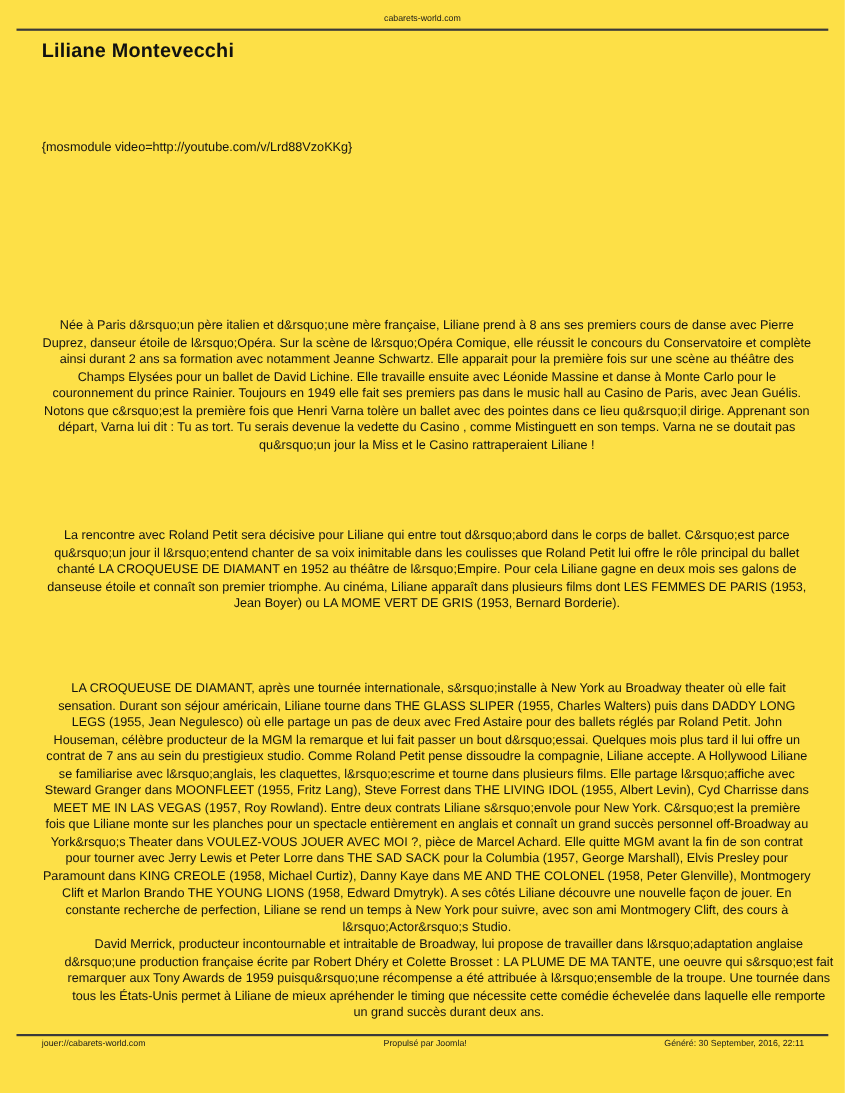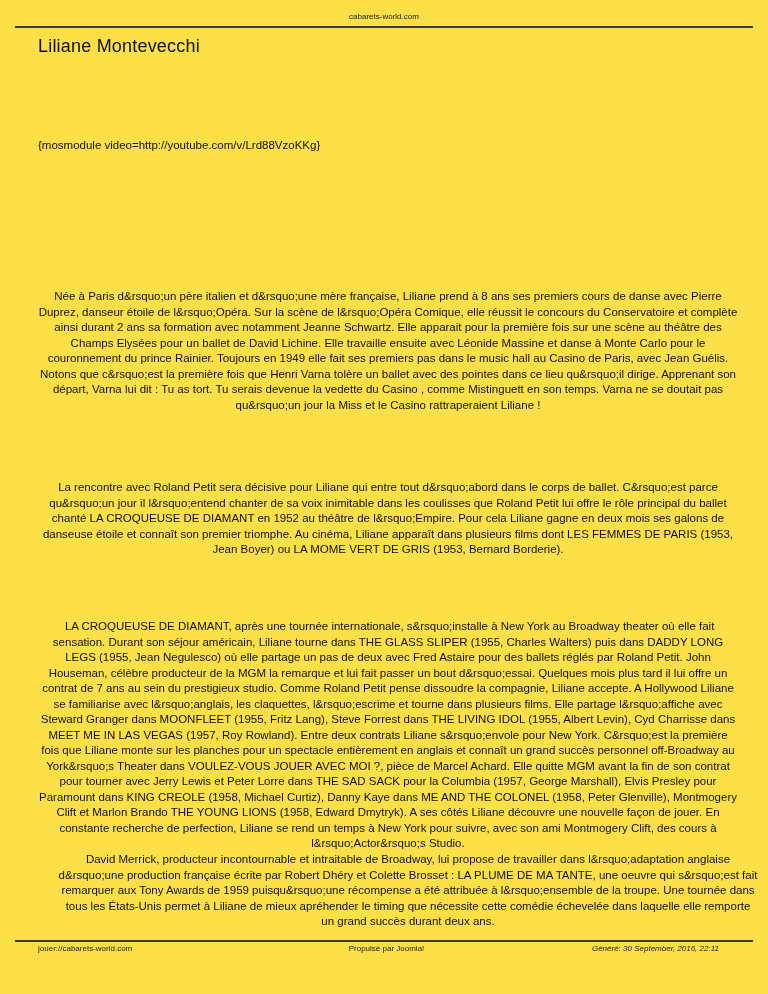--- a/index.html
+++ b/index.html
@@ -34,27 +34,27 @@
     height: 0;
     border-top: 2px solid #3a3a3a;
   }
   .rule-top { top: 26px; }
   .rule-bottom { top: 940px; }
   .page-title {
     position: absolute;
     top: 36px;
     left: 38px;
     font-size: 18px;
-    font-weight: 400;
+    font-weight: 700;
     color: #111111;
     letter-spacing: 0.2px;
   }
   .mosmodule {
     position: absolute;
-    top: 139px;
+    top: 128px;
     left: 38px;
     font-size: 11.5px;
     color: #111111;
   }
   .para {
     position: absolute;
     left: 38px;
     width: 700px;
     font-size: 11.5px;
     line-height: 15.5px;
@@ -69,21 +69,21 @@
   .footer {
     position: absolute;
     top: 944px;
     left: 38px;
     right: 33px;
     font-size: 8px;
     color: #1a1a1a;
   }
   .footer-left  { position: absolute; left: 0; top: 0; }
   .footer-center{ position: absolute; left: 0; right: 0; top: 0; text-align: center; }
-  .footer-right { position: absolute; right: 16px; top: 0; font-style: italic; }
+  .footer-right { position: absolute; right: 4px; top: 0; }
 </style>
 </head>
 <body>
 
 <div class="page">
 
   <div class="site-header">cabarets-world.com</div>
 
   <div class="rule rule-top"></div>
 

